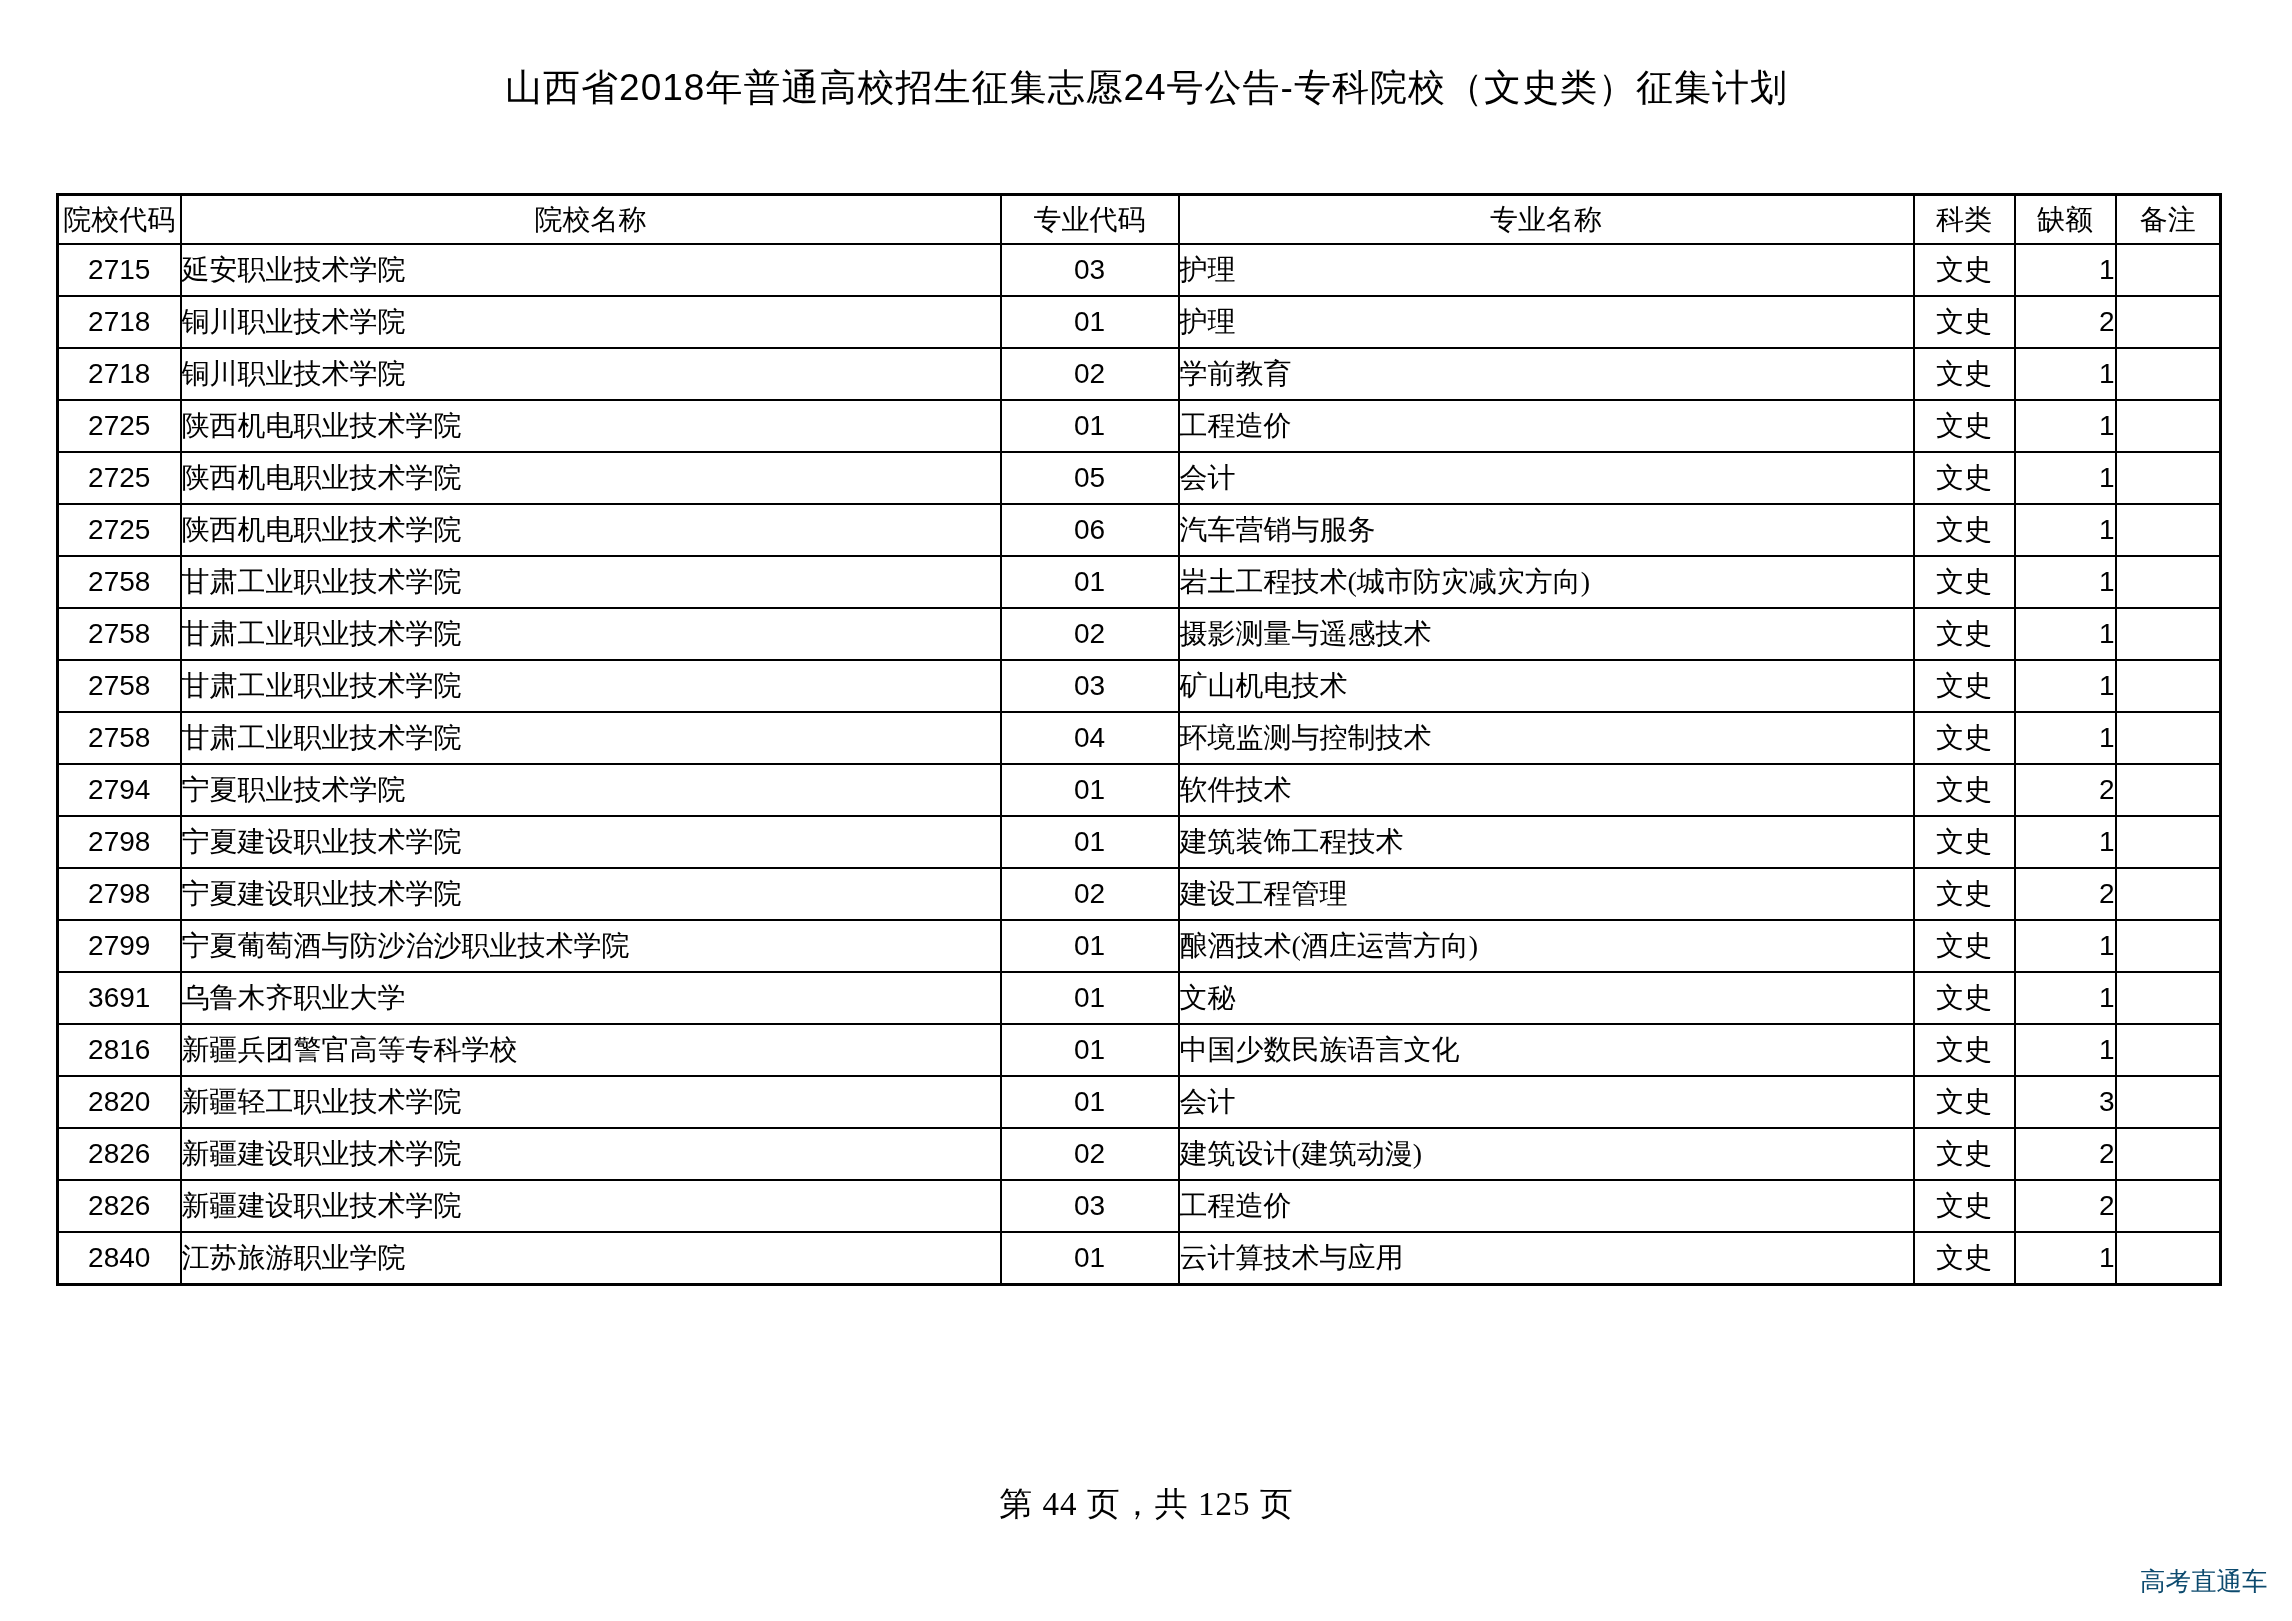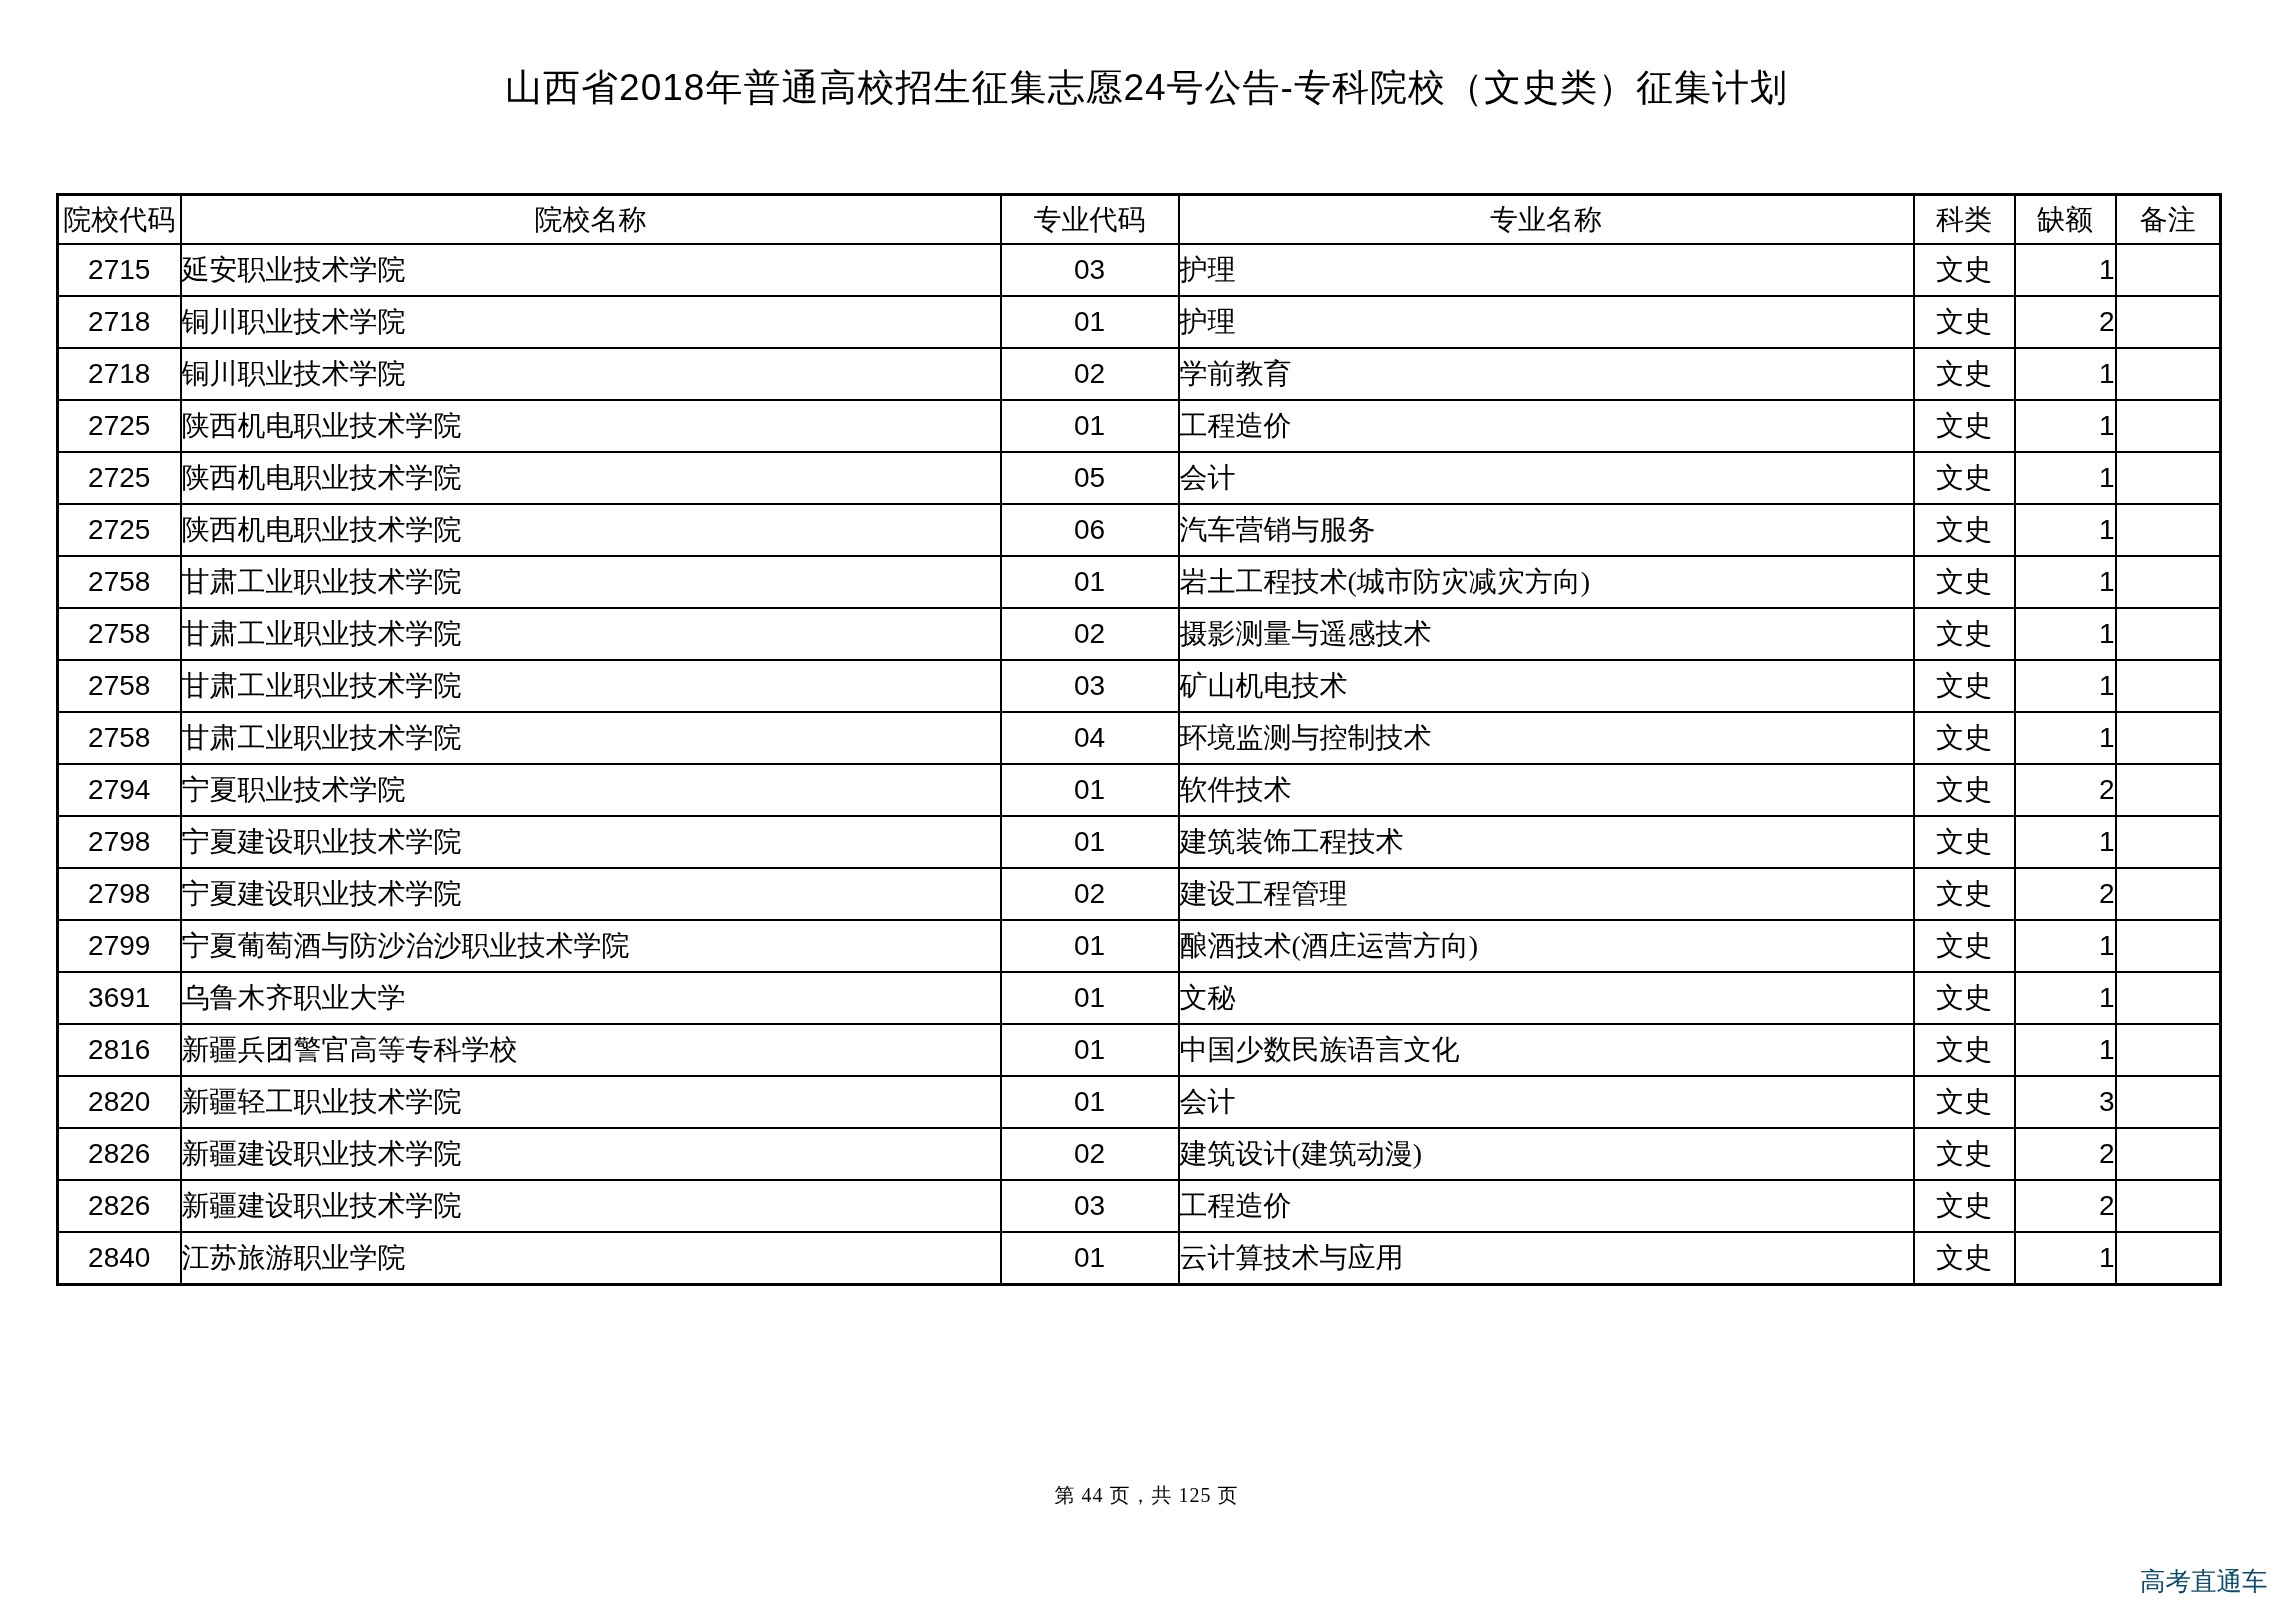--- a/index.html
+++ b/index.html
@@ -47,21 +47,21 @@
   td.center, th.center { text-align: center; }
   td.left  { text-align: left; padding-left: 11.8px; }
   td.right { text-align: right; padding-right: 13.7px; }
   .num { font-family: "Liberation Sans", "DejaVu Sans", sans-serif; font-size: 29px; }
   .page-footer {
     position: absolute;
     top: 1482px;
     left: 0;
     width: 100%;
     text-align: center;
-    font-size: 20px;
+    font-size: 33px;
     letter-spacing: 1px;
   }
   .watermark {
     position: absolute;
     top: 1564px;
     right: 25.5px;
     font-family: Liberation Sans, sans-serif;
     font-size: 25.5px;
     color: #0c4a6e;
   }

